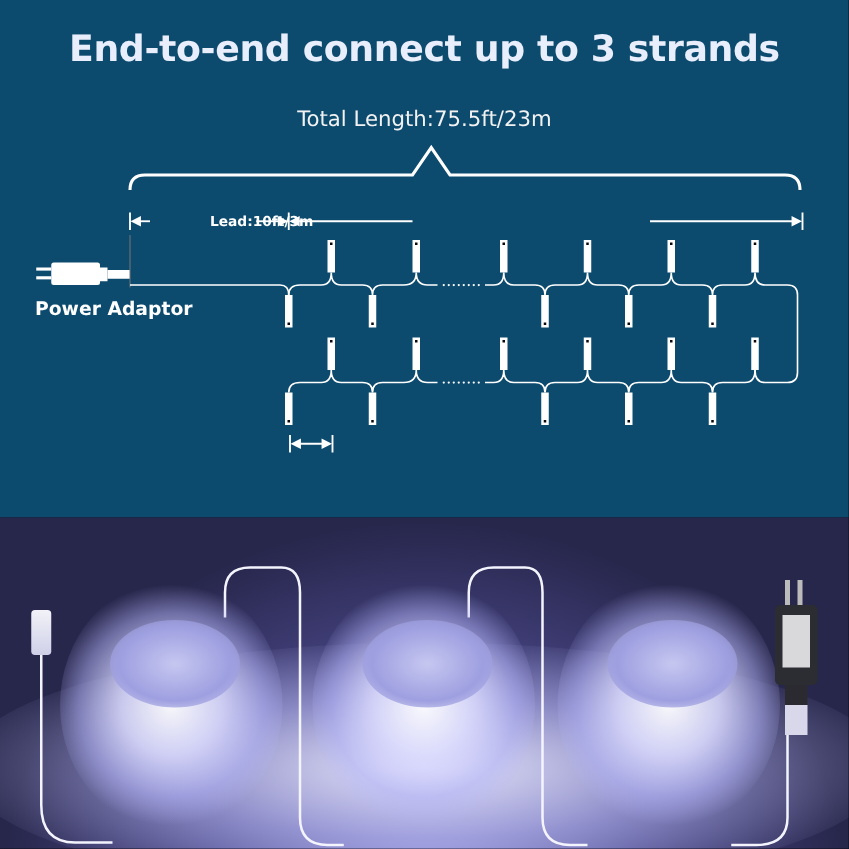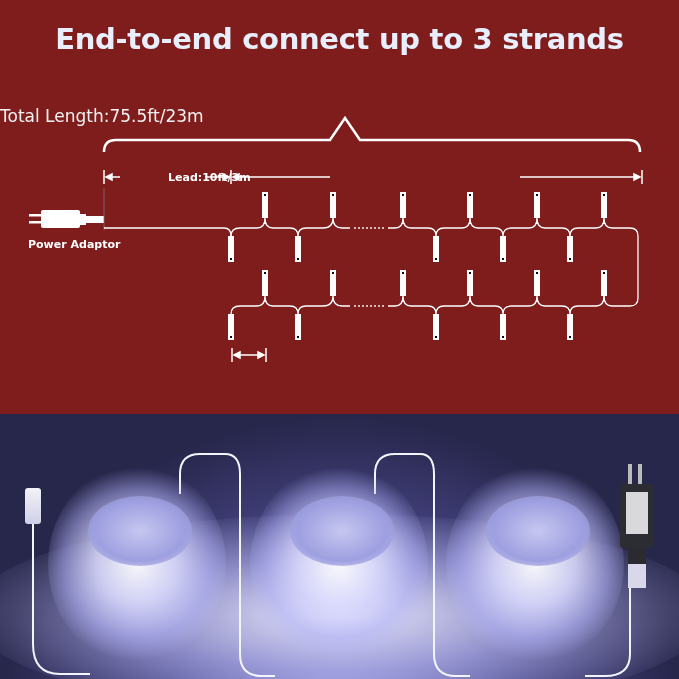--- a/index.html
+++ b/index.html
@@ -1,22 +1,22 @@
 <!DOCTYPE html>
 <html><head>
 <meta charset="utf-8">
 <style>
   * { margin:0; padding:0; box-sizing:border-box; }
   html, body { width:679px; height:679px; overflow:hidden; background:#08070d; }
   body { position:relative; font-family:"DejaVu Sans", sans-serif; color:#fff; }
-  .top { position:absolute; left:0; top:0; width:679px; height:414px; background:#7f1d1d; }
+  .top { position:absolute; left:0; top:0; width:679px; height:414px; background:#0c4a6e; }
   .headline { position:absolute; left:0; top:22px; width:679px; text-align:center;
     font-size:29px; font-weight:bold; letter-spacing:-0.3px; color:#e8eefb; }
-  .total { position:absolute; left:0; top:86px; width:740px; text-align:left;
-    font-size:17px; color:#f2f2f2;margin-top:20px; }
+  .total { position:absolute; left:0; top:86px; width:740px; text-align:center;
+    font-size:17px; color:#f2f2f2; }
   .lbl { position:absolute; font-size:11px; font-weight:bold; color:#fff; white-space:nowrap; }
   svg.diagram { position:absolute; left:0; top:0; }
   .photo { position:absolute; left:0; top:414px; width:679px; height:265px;
     background: radial-gradient(ellipse at 50% 110%, #8d8cd6 0%, #4d4b8f 35%, #27264b 70%); overflow:hidden; }
   .glow { position:absolute; border-radius:50%;
     background: radial-gradient(circle, rgba(255,255,255,0.95) 0%, rgba(220,220,255,0.85) 30%, rgba(180,180,250,0.5) 55%, rgba(120,120,220,0) 72%); }
   .spool { position:absolute; border-radius:50%; }
 </style>
 </head>
 <body>
@@ -139,21 +139,21 @@
     <g stroke="#fff" stroke-width="1.5" fill="#fff">
       <line x1="232" y1="348" x2="232" y2="362"></line>
       <line x1="266" y1="348" x2="266" y2="362"></line>
       <line x1="236" y1="355" x2="262" y2="355"></line>
       <polygon points="234,355 240,352 240,358"></polygon>
       <polygon points="264,355 258,352 258,358"></polygon>
     </g>
   </svg>
 
   <div class="lbl" style="left:126px; top:171px;margin-left:42px;">Lead:10ft/3m</div>
-  <div class="lbl" style="left:28px; top:238px; font-size:11px;">Power Adaptor</div>
+  <div class="lbl" style="left:28px; top:238px; font-size:15px;">Power Adaptor</div>
 </div>
 
 <div class="photo">
 
   <div class="glow" style="left:-30px; top:100px; width:740px; height:200px; border-radius:50%; background:radial-gradient(ellipse, rgba(240,240,255,0.9) 0%, rgba(190,190,245,0.55) 40%, rgba(120,120,210,0) 75%);"></div>
 
   <svg width="679" height="265" style="position:absolute;left:0;top:0;">
     <g fill="none" stroke="#f4f4ff" stroke-width="2">
       <path d="M33,110 L33,230 Q33,260 60,260 L90,260"></path>
       <path d="M180,80 L180,60 Q180,40 200,40 L225,40 Q240,40 240,60 L240,240 Q240,262 262,262 L275,262"></path>

